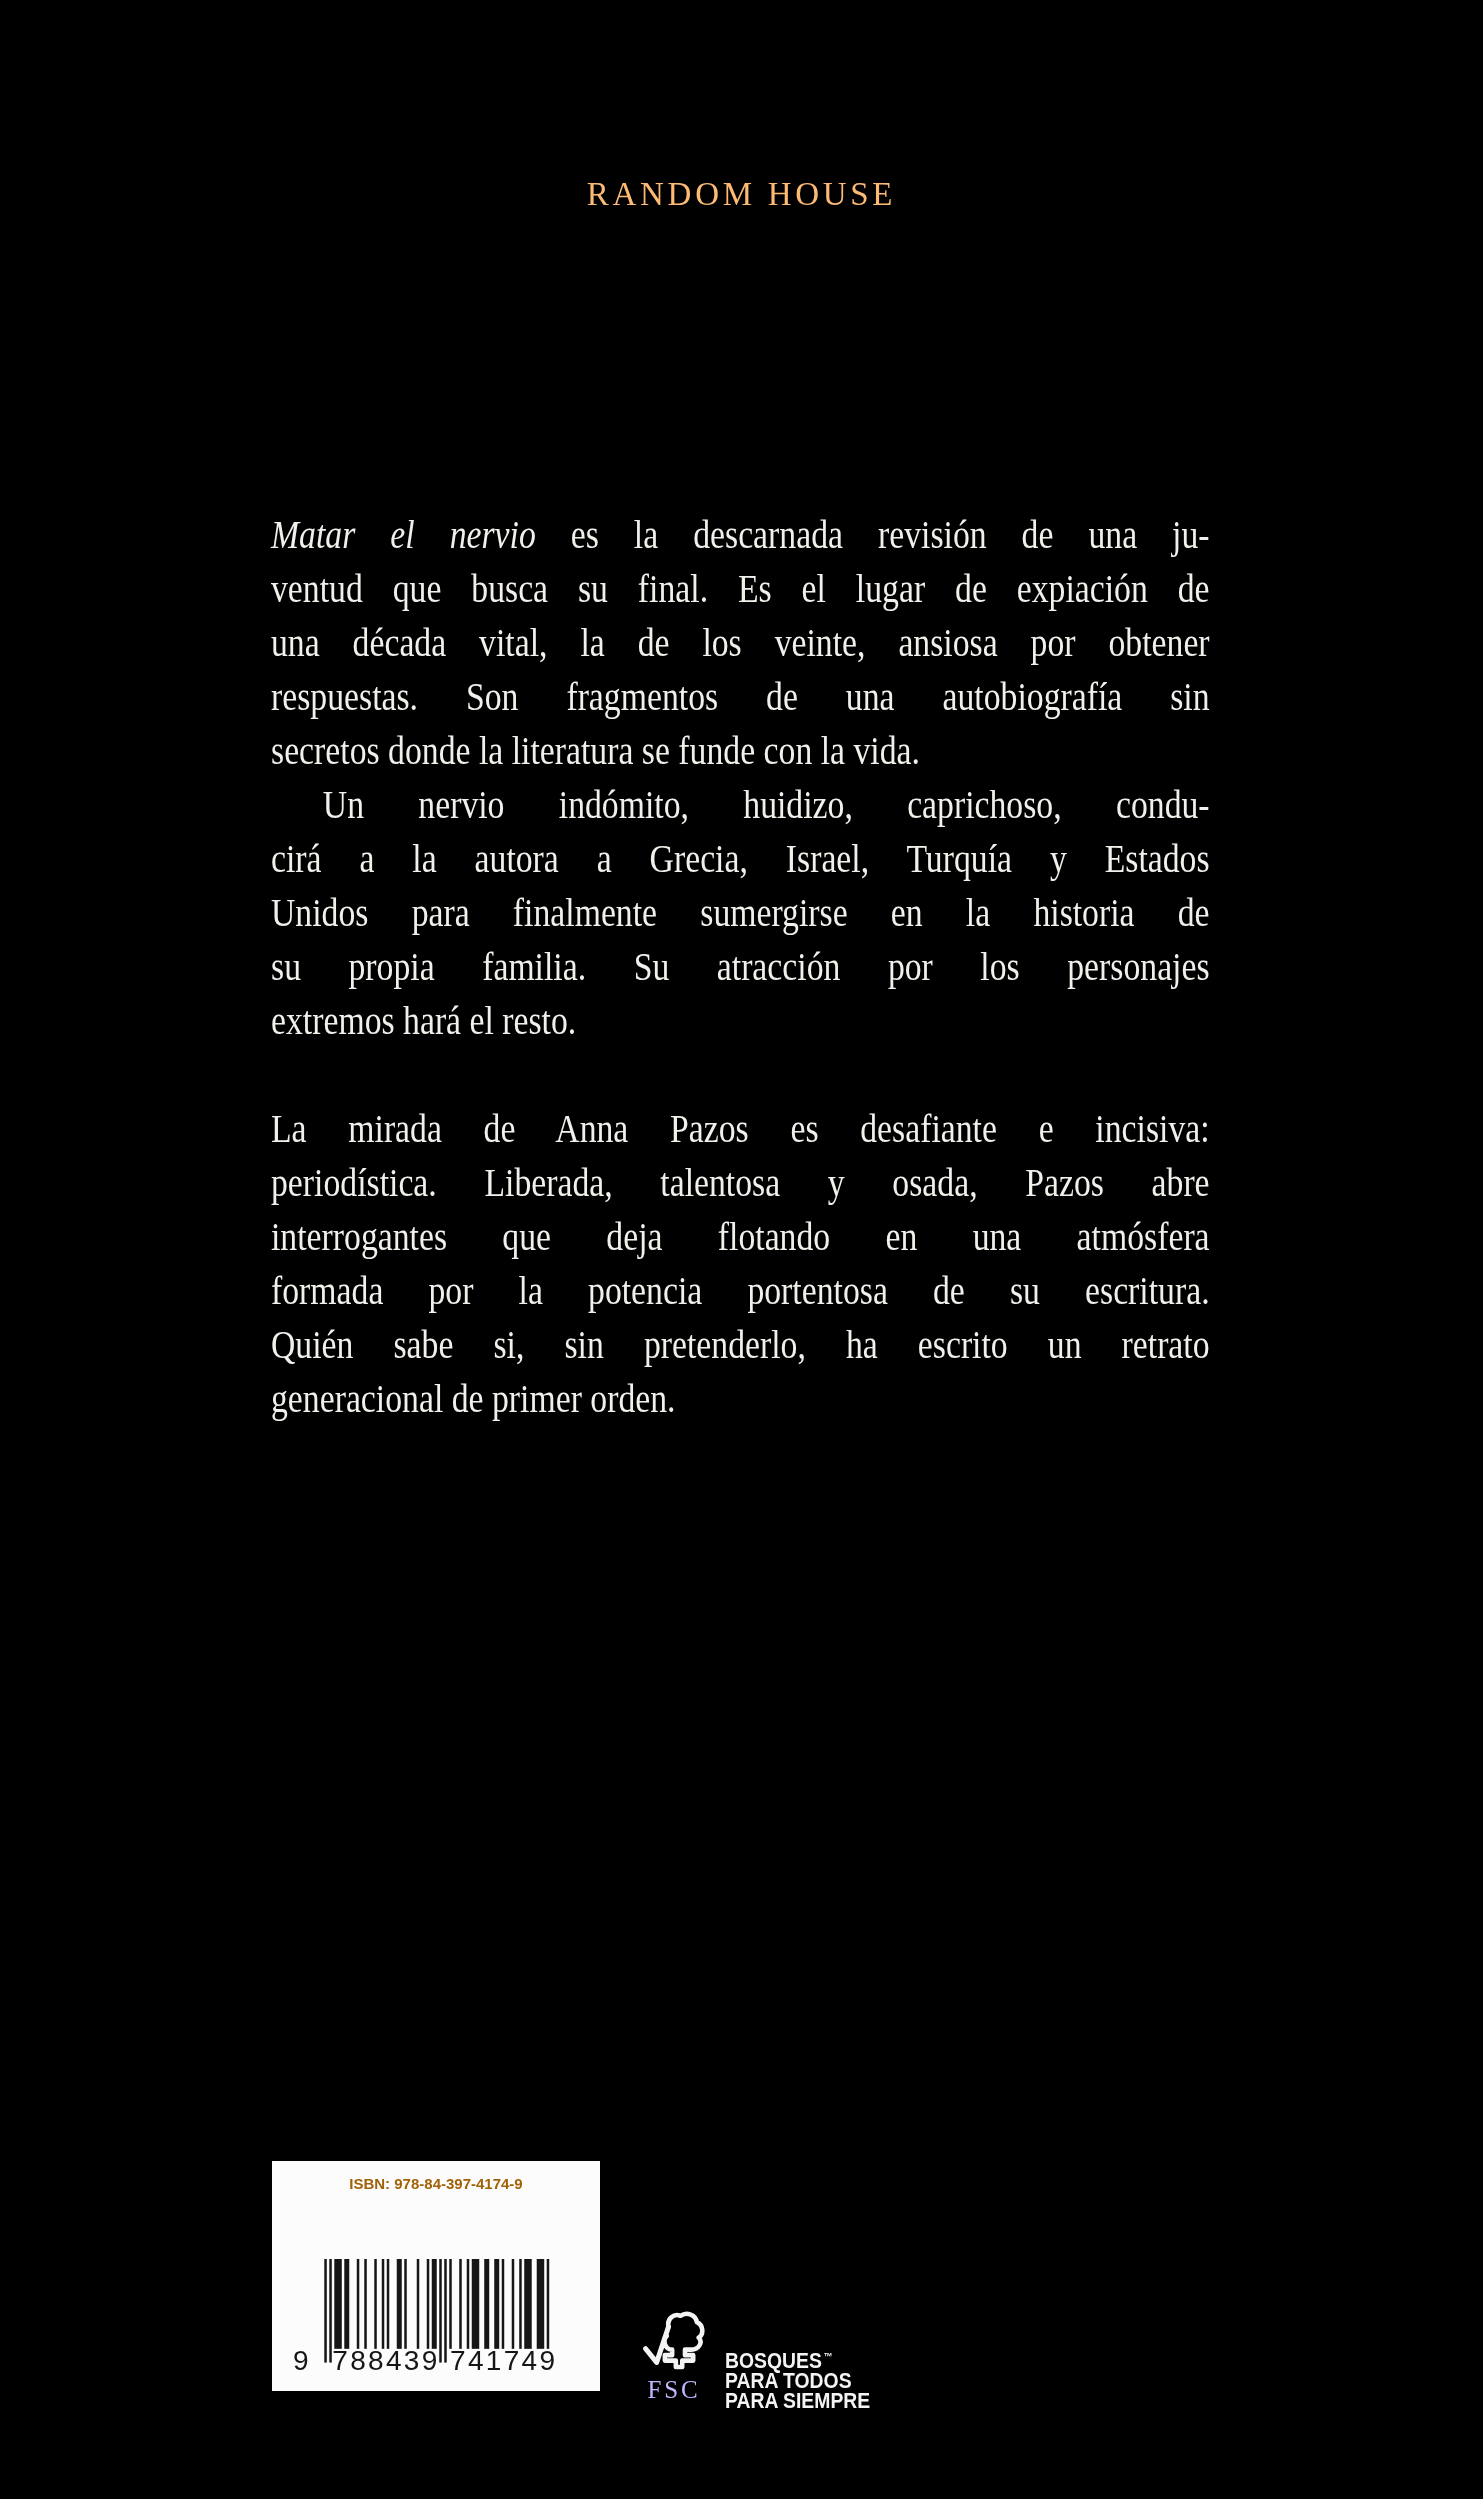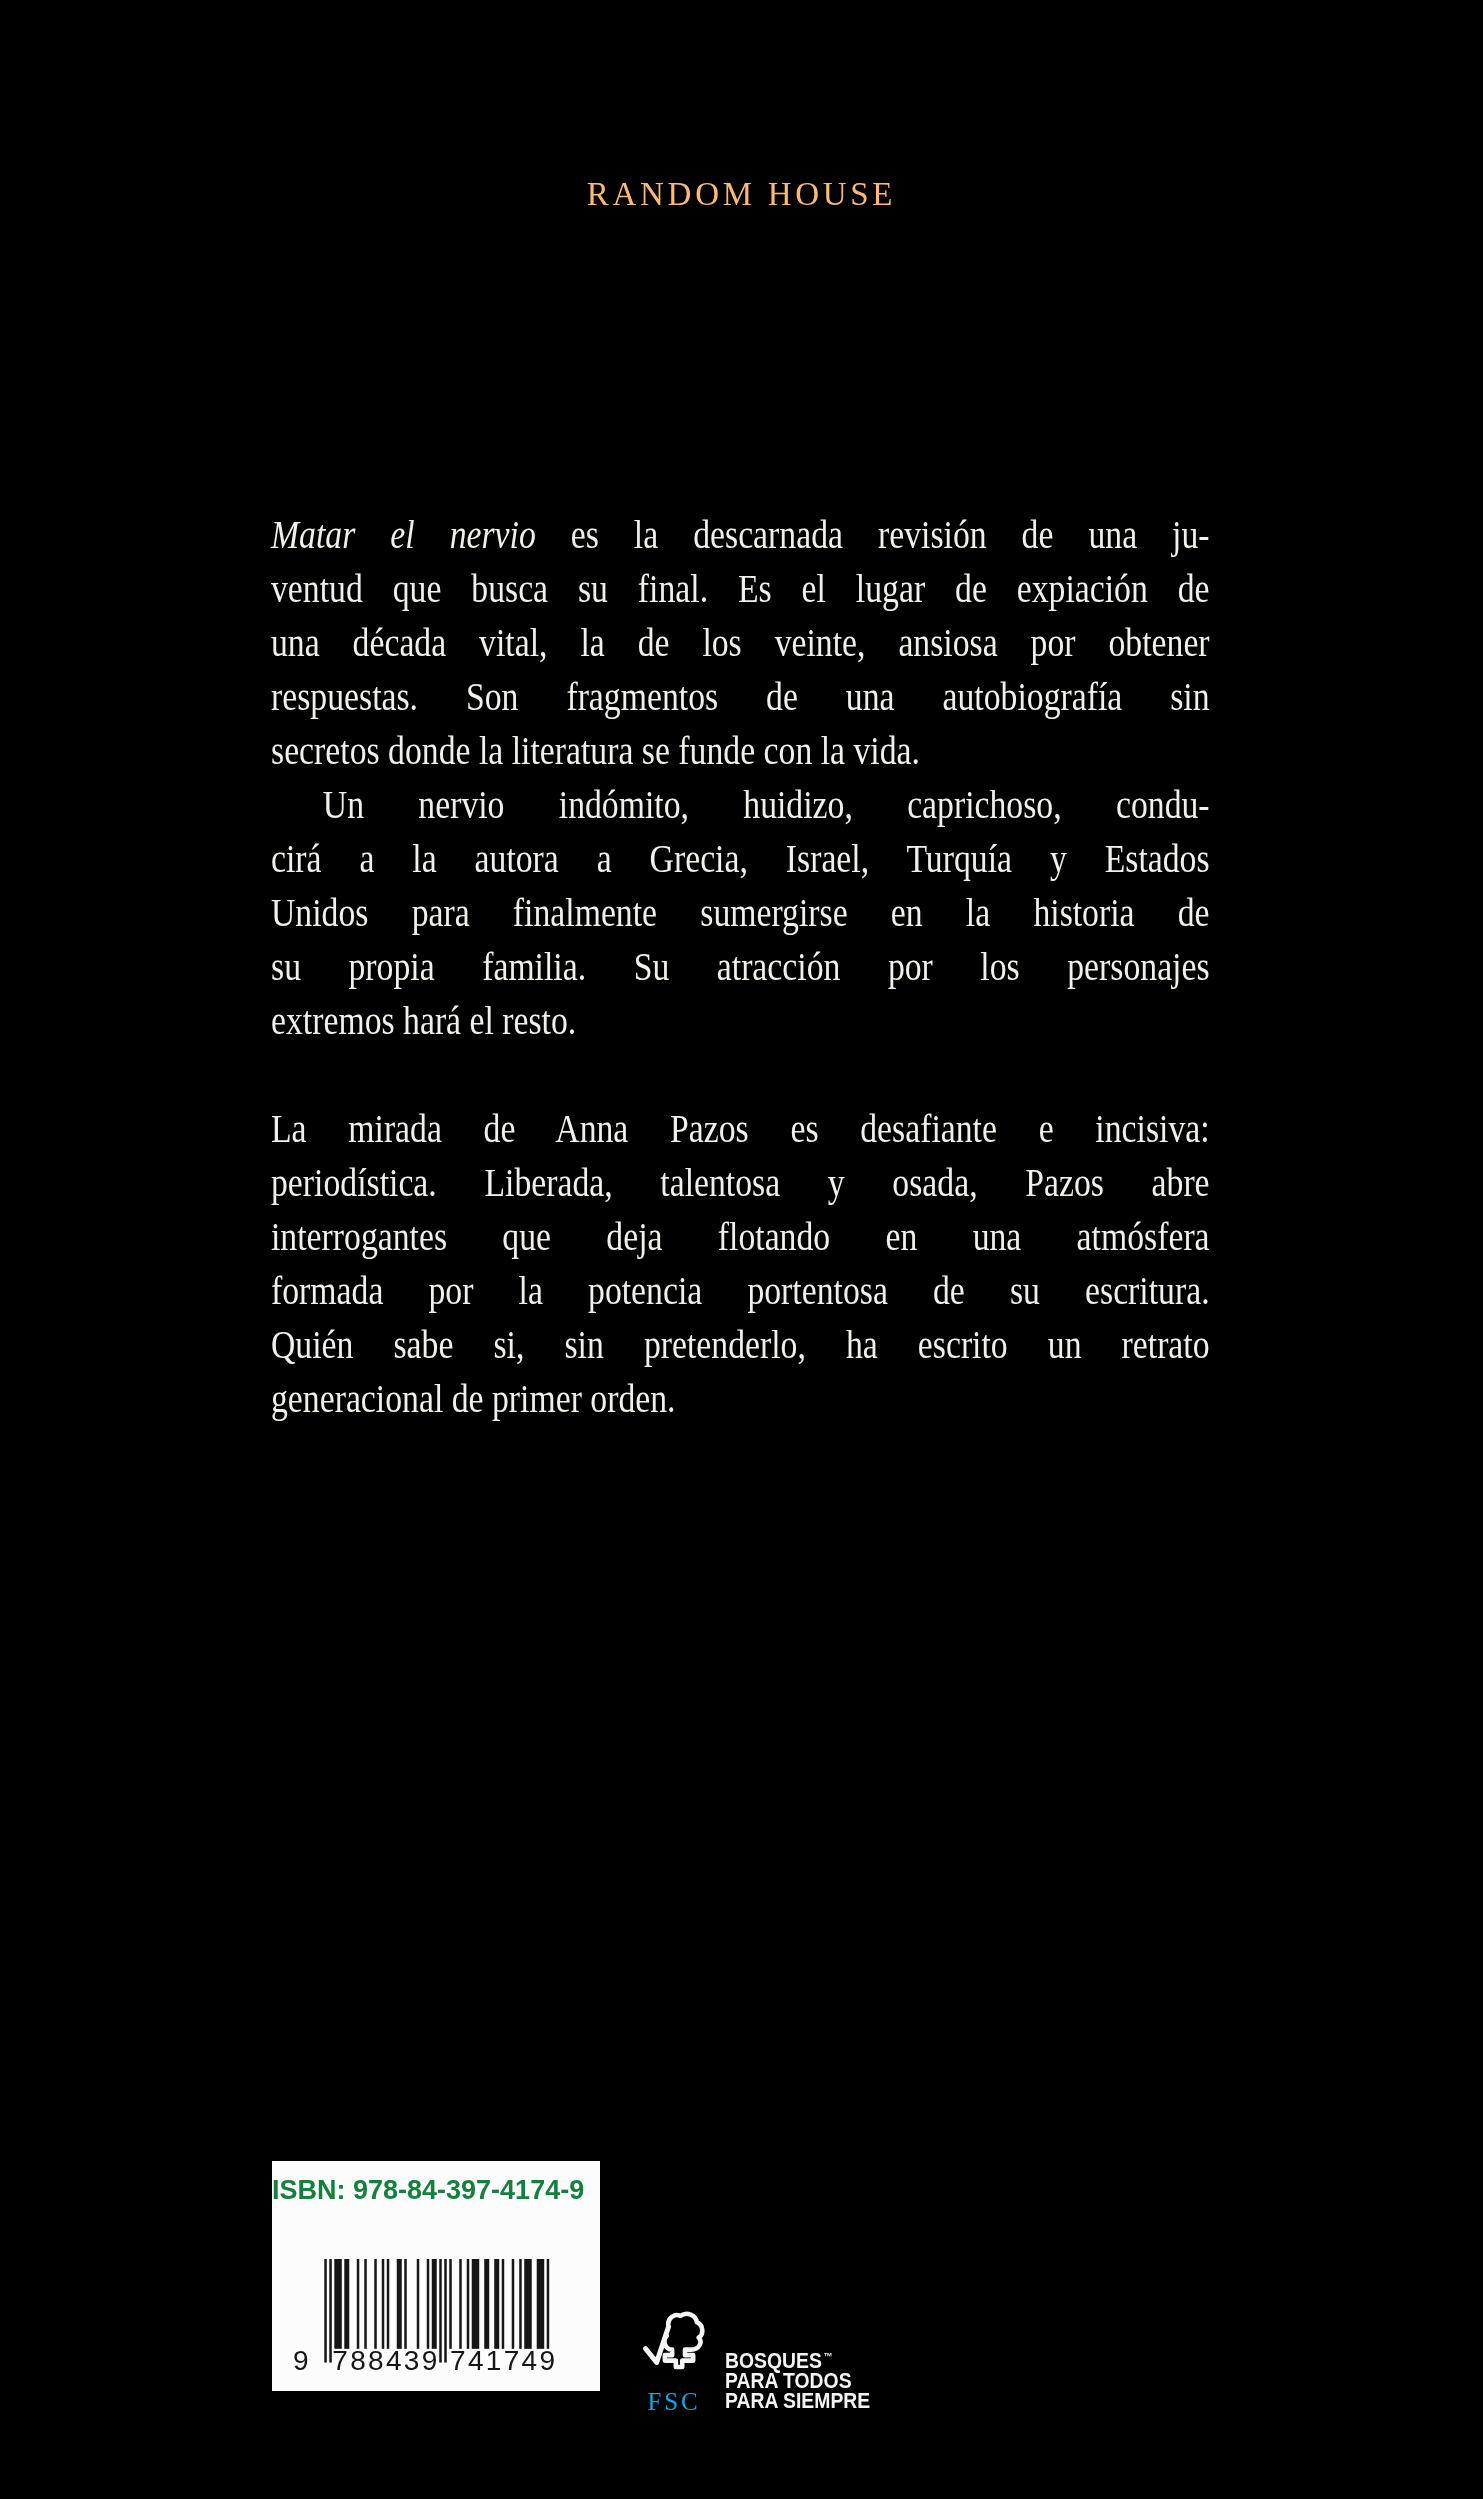--- a/index.html
+++ b/index.html
@@ -46,23 +46,23 @@
     height:55px; background:#7a7a7a;
     display:flex; align-items:center; justify-content:center;
   }
   .label-header span {
     font-family:"Liberation Sans", sans-serif;
     font-weight:700; font-size:28px; color:#ffffff;
     transform:scaleX(0.84);
     white-space:nowrap;
   }
   .isbn {
-    margin-top:14px; 
+    margin-top:14px; text-align:center;
     font-family:"Liberation Sans", sans-serif;
-    font-weight:700; font-size:27px; color:#15803d;
+    font-weight:700; font-size:15px; color:#a16207;
     white-space:nowrap;
   }
   .barcode {
     position:absolute; left:52px; top:98px;
     width:238px; height:121px;
   }
   .barcode svg { position:absolute; left:0; top:0; display:block; }
   .digit-lead {
     position:absolute; left:-31px; top:86px;
     font-family:"Liberation Sans", sans-serif;
@@ -74,23 +74,23 @@
     font-family:"Liberation Sans", sans-serif;
     font-size:28px; color:#161616;
   }
   .dgroup.left  { left:8.3px;   width:105px; }
   .dgroup.right { left:126px; width:105px; }
 
   
   .fsc { position:absolute; left:638px; top:2311px; display:flex; }
   .fsc-icon-col { width:72px; display:flex; flex-direction:column; align-items:center; }
   .fsc-acronym {
-    margin-top:18px;
+    margin-top:6px;
     font-family:"Liberation Serif", serif;
-    font-size:25px; letter-spacing:2.8px; color:#0ea5e9;
+    font-size:25px; letter-spacing:2.8px; color:#c4b5fd;
   }
   .fsc-text-col { margin-left:14.7px; margin-top:36px; }
   .fsc-line {
     font-family:"Liberation Sans", sans-serif;
     font-weight:700; font-size:22px; line-height:20px;
     color:#f4f4f4;
     transform:scaleX(0.88); transform-origin:left center;
     white-space:nowrap;
   }
   .fsc-line .tm { font-size:10px; vertical-align:8.3px; margin-left:1.8px; }

